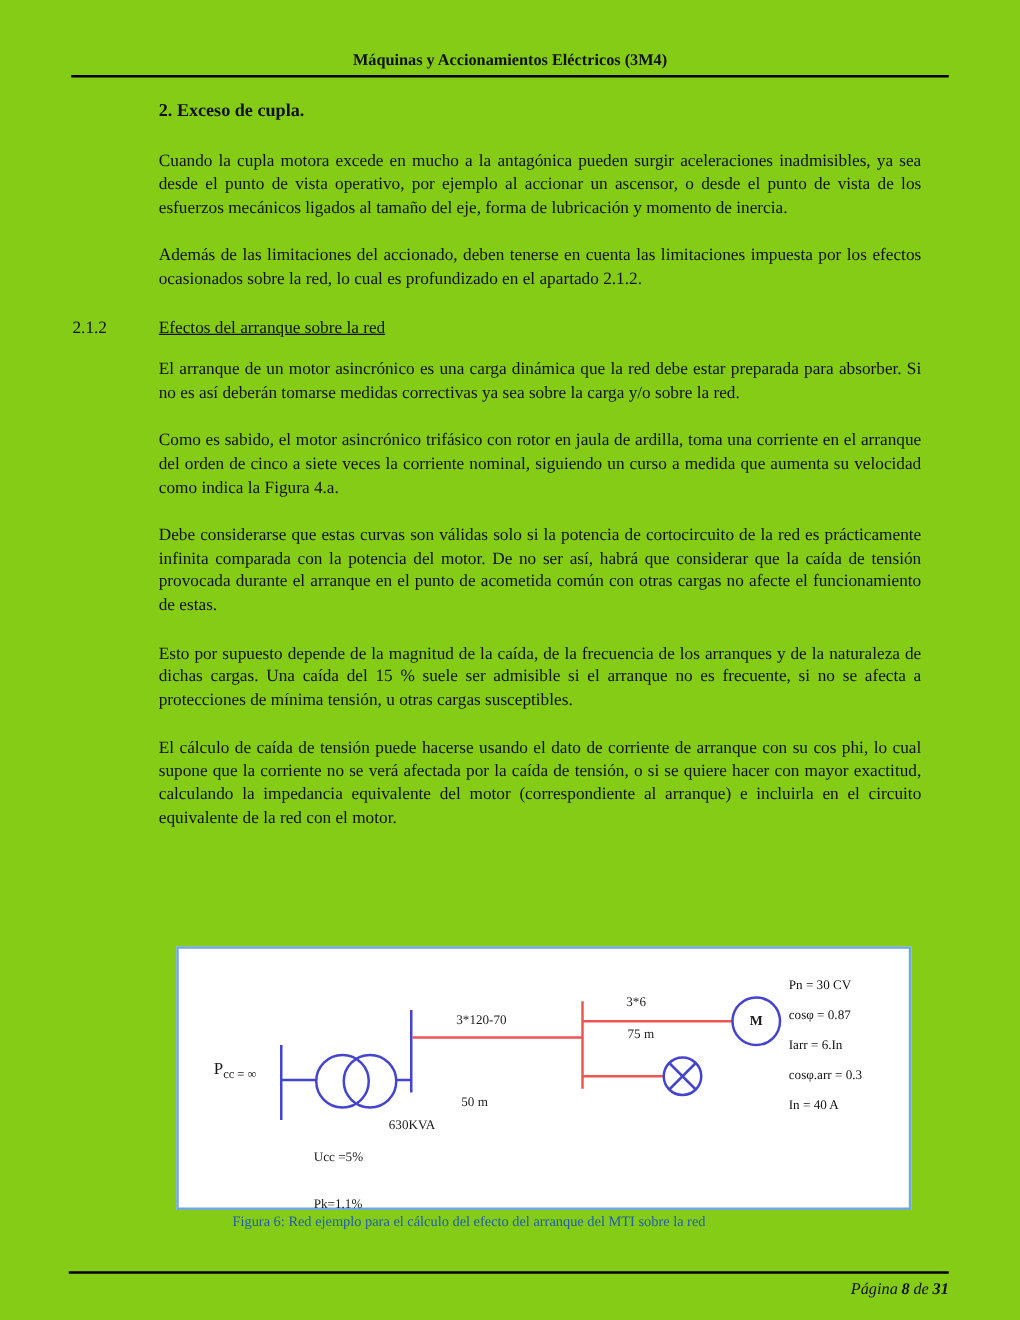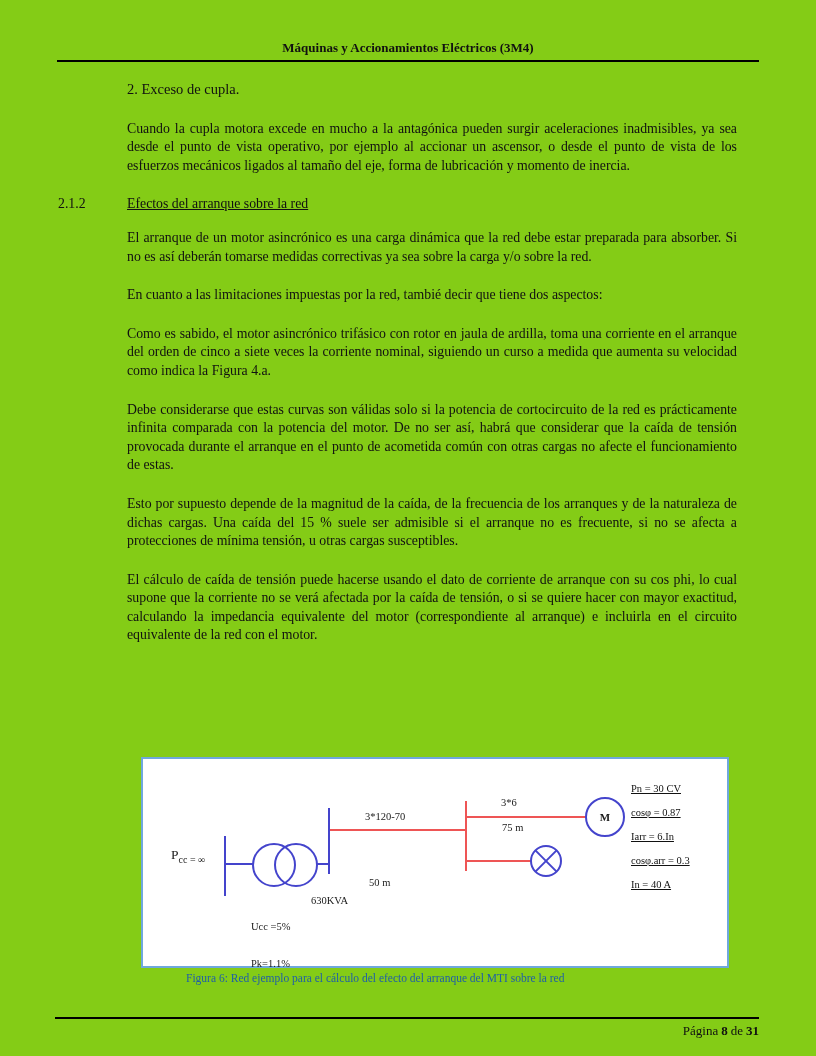--- a/index.html
+++ b/index.html
@@ -21,21 +21,21 @@
   .header-rule {
     position:absolute; top:60px; left:57px; right:57px;
     border-top:2px solid #000;
   }
   
   .content {
     position:absolute; top:80px; left:127px; width:610px;
     font-size:13.8px; line-height:18.6px;
   }
   .section-heading {
-    font-size:14.5px; font-weight:normal; margin-bottom:21px;
+    font-size:14.5px; font-weight:bold; margin-bottom:21px;
   }
   .content p {
     text-align:justify; margin-bottom:20px;
   }
   .subsection {
     position:relative; margin:4px 0 15px 0; font-size:13.8px;
   }
   .sub-num { position:absolute; left:-69px; top:0; }
   .sub-title { text-decoration:underline; }
   
@@ -45,56 +45,57 @@
   }
   .diagram-svg { position:absolute; left:0; top:0; }
   .fig-label {
     position:absolute; font-size:10.5px; line-height:12px; color:#1a1a1a;
     white-space:nowrap;
   }
   .source-label { font-size:13.5px; }
   .source-label sub { font-size:10px; }
   .motor-m { font-size:11px; font-weight:bold; text-align:center; }
   .motor-specs { position:absolute; left:488px; top:18px; }
-  .motor-specs div { font-size:10.5px; line-height:24px; white-space:nowrap;text-decoration:underline; }
+  .motor-specs div { font-size:10.5px; line-height:24px; white-space:nowrap; }
   .figure-caption {
     position:absolute; left:186px; top:972px;
     font-size:11.5px; font-weight:normal; color:#1f5fa8;
   }
   
   .footer-rule {
     position:absolute; top:1017px; left:55px; right:57px;
     border-top:2px solid #000;
   }
   .footer-text {
     position:absolute; top:1023px; right:57px;
     font-size:13px;
+    font-style:italic;
   }
   .footer-text span { margin-right:3px; }
   .footer-text b { margin-right:3px; }
 </style>
 </head>
 <body>
 
 <div class="page">
 
   <div class="header-title">Máquinas y Accionamientos Eléctricos (3M4)</div>
   <div class="header-rule"></div>
 
   <div class="content">
     <div class="section-heading">2. Exceso de cupla.</div>
     <p>Cuando la cupla motora excede en mucho a la antagónica pueden surgir aceleraciones inadmisibles, ya sea desde el punto de vista operativo, por ejemplo al accionar un ascensor, o desde el punto de vista de los esfuerzos mecánicos ligados al tamaño del eje, forma de lubricación y momento de inercia.</p>
+    <p>Además de las limitaciones del accionado, deben tenerse en cuenta las limitaciones impuesta por los efectos ocasionados sobre la red, lo cual es profundizado en el apartado 2.1.2.</p>
 
     <div class="subsection">
       <span class="sub-num">2.1.2</span>
       <span class="sub-title">Efectos del arranque sobre la red</span>
     </div>
 
     <p>El arranque de un motor asincrónico es una carga dinámica que la red debe estar preparada para absorber. Si no es así deberán tomarse medidas correctivas ya sea sobre la carga y/o sobre la red.</p>
-    <p>En cuanto a las limitaciones impuestas por la red, tambié decir que tiene dos aspectos:</p>
     <p>Como es sabido, el motor asincrónico trifásico con rotor en jaula de ardilla, toma una corriente en el arranque del orden de cinco a siete veces la corriente nominal, siguiendo un curso a medida que aumenta su velocidad como indica la Figura 4.a.</p>
     <p>Debe considerarse que estas curvas son válidas solo si la potencia de cortocircuito de la red es prácticamente infinita comparada con la potencia del motor. De no ser así, habrá que considerar que la caída de tensión provocada durante el arranque en el punto de acometida común con otras cargas no afecte el funcionamiento de estas.</p>
     <p>Esto por supuesto depende de la magnitud de la caída, de la frecuencia de los arranques y de la naturaleza de dichas cargas. Una caída del 15 % suele ser admisible si el arranque no es frecuente, si no se afecta a protecciones de mínima tensión, u otras cargas susceptibles.</p>
     <p>El cálculo de caída de tensión puede hacerse usando el dato de corriente de arranque con su cos phi, lo cual supone que la corriente no se verá afectada por la caída de tensión, o si se quiere hacer con mayor exactitud, calculando la impedancia equivalente del motor (correspondiente al arranque) e incluirla en el circuito equivalente de la red con el motor.</p>
   </div>
 
   <div class="figure-box">
     <svg class="diagram-svg" width="584" height="207" viewBox="0 0 584 207">
 
       <line x1="82" y1="77" x2="82" y2="137" stroke="#4444cc" stroke-width="2"></line>

